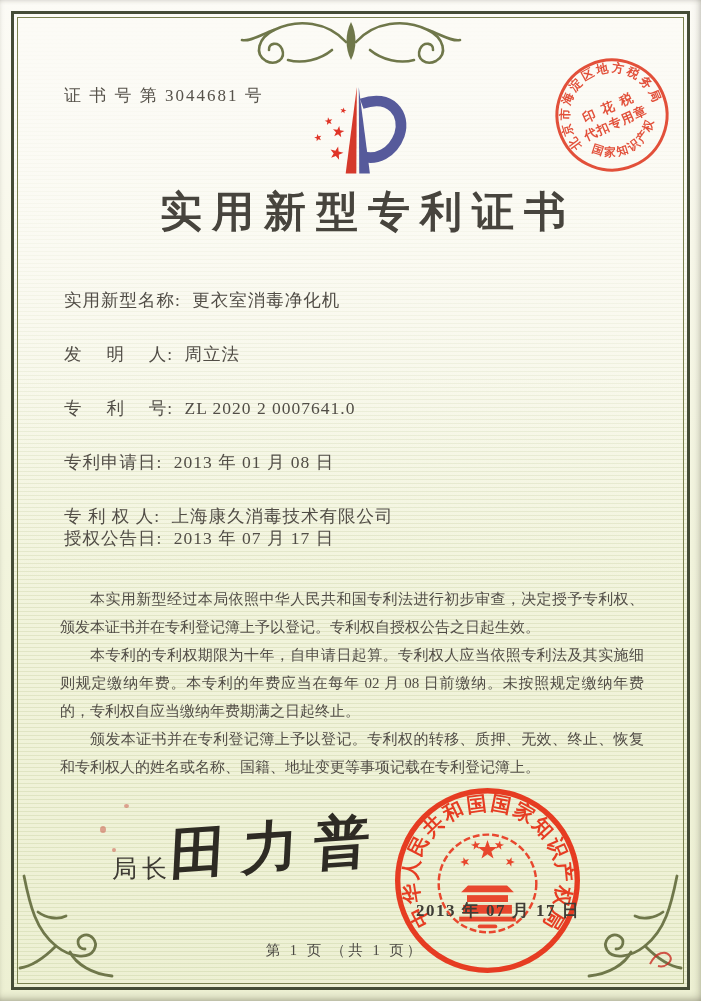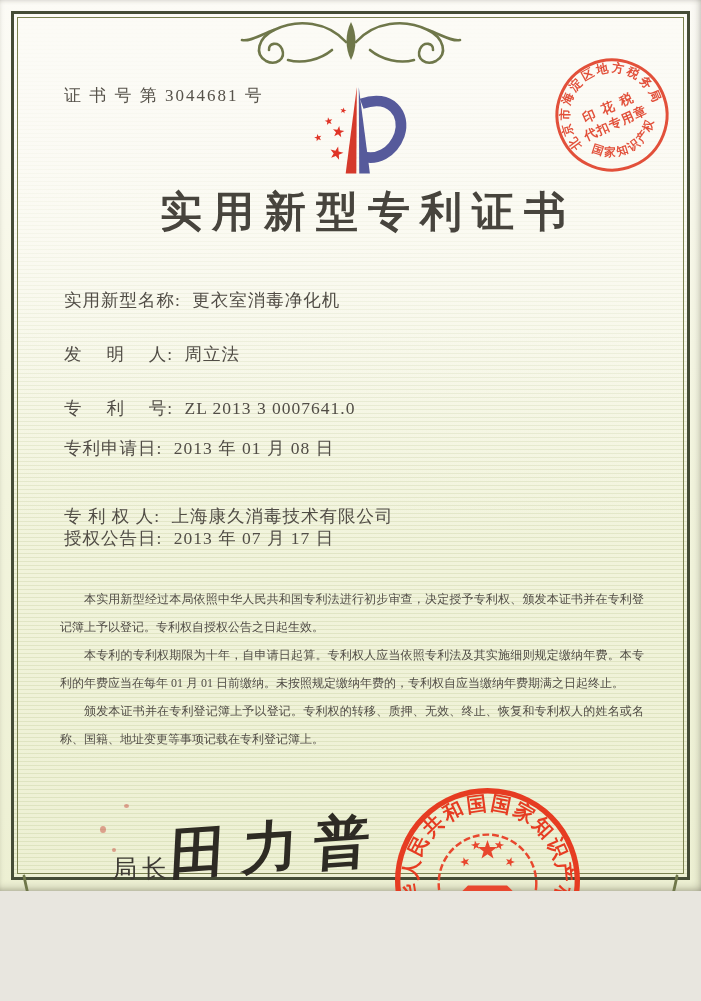--- a/index.html
+++ b/index.html
@@ -1,35 +1,35 @@
 <!DOCTYPE html>
 <html><head>
 <meta charset="utf-8">
 <style>
   html,body{margin:0;padding:0;background:#e8e6df;}
   .page{
-    position:relative; width:701px; height:891px; margin:0 auto; overflow:hidden;
+    position:relative; width:701px; height:1001px; margin:0 auto; overflow:hidden;
     background:linear-gradient(180deg,#fcfbf6 0%,#f8f8ea 25%,#f2f4dd 55%,#edf0d3 100%);
     font-family:"Liberation Serif","DejaVu Serif",serif;
     box-shadow: inset 0 -6px 9px -5px rgba(90,85,70,.5), inset -6px 0 9px -5px rgba(90,85,70,.3), inset 0 3px 5px -3px rgba(90,85,70,.25);
   }
   .texture{position:absolute;inset:13px;pointer-events:none;
     background:repeating-linear-gradient(0deg, rgba(140,158,80,0.16) 0 1px, rgba(255,255,255,0) 1px 4px);}
   .fade{position:absolute;inset:13px;pointer-events:none;
     background:linear-gradient(180deg, rgba(252,251,246,.96) 0%, rgba(252,251,246,.65) 26%, rgba(252,251,246,.18) 46%, rgba(252,251,246,0) 62%);}
   .frame-outer{position:absolute;inset:11px;border:3px solid #454c36;}
   .frame-inner{position:absolute;inset:17px;border:1px solid #7a814f;}
   .abs{position:absolute;}
   .certno{left:64px;top:84px;font-size:17px;letter-spacing:2px;color:#56524a;}
   .title{left:0;right:0;top:184px;text-align:center;font-size:42px;font-weight:600;
     letter-spacing:10px;color:#47443d;margin-left:35px;}
   .row{left:64px;font-size:17.5px;color:#514d46;letter-spacing:1px;white-space:nowrap;}
   .row .lbl{margin-right:6px;}
   .paras{left:60px;width:584px;top:585px;}
-  .paras p{margin:0;text-indent:2em;font-size:12px;line-height:28px;text-align:justify;color:#514d46;}
+  .paras p{margin:0;text-indent:2em;font-size:15px;line-height:28px;text-align:justify;color:#514d46;}
   .sig-title{left:112px;top:852px;font-size:25px;letter-spacing:5px;color:#3d3a33;}
   .sig-name{left:170px;top:810px;font-size:56px;font-weight:700;color:#2e2b24;
     font-family:"DejaVu Sans",sans-serif;letter-spacing:16px;transform:rotate(-4deg) skewX(-7deg);}
   .seal{left:385px;top:778px;z-index:3;}
   .seal-date{left:416px;top:899px;z-index:5;font-size:17px;letter-spacing:1.5px;color:#3f3d36;font-weight:600;}
   .footer{left:0;right:11px;top:941px;text-align:center;font-size:14.5px;letter-spacing:3px;color:#4c4a44;}
   .tax-stamp{left:549px;top:52px;transform:rotate(-24deg);}
   .logo{left:288px;top:80px;}
   .speck{position:absolute;border-radius:50%;background:rgba(198,62,50,.45);}
 </style>
@@ -111,38 +111,38 @@
   <div class="abs row" style="top:342px;">
     <span class="lbl">发　 明　 人:</span>
     <span>周立法</span>
   </div>
   <div class="abs row" style="top:288px;">
     <span class="lbl">实用新型名称:</span>
     <span>更衣室消毒净化机</span>
   </div>
   <div class="abs row" style="top:396px;">
     <span class="lbl">专　 利　 号:</span>
-    <span>ZL 2013 3 0007641.0</span>
+    <span>ZL 2020 2 0007641.0</span>
   </div>
-  <div class="abs row" style="top:436px;">
+  <div class="abs row" style="top:450px;">
     <span class="lbl">专利申请日:</span>
     <span>2013 年 01 月 08 日</span>
   </div>
   <div class="abs row" style="top:504px;text-align:right;">
     <span class="lbl">专 利 权 人:</span>
     <span>上海康久消毒技术有限公司</span>
   </div>
   <div class="abs row" style="top:526px;">
     <span class="lbl">授权公告日:</span>
     <span>2013 年 07 月 17 日</span>
   </div>
 
   <div class="abs paras">
     <p>本实用新型经过本局依照中华人民共和国专利法进行初步审查，决定授予专利权、颁发本证书并在专利登记簿上予以登记。专利权自授权公告之日起生效。</p>
-    <p>本专利的专利权期限为十年，自申请日起算。专利权人应当依照专利法及其实施细则规定缴纳年费。本专利的年费应当在每年 01 月 01 日前缴纳。未按照规定缴纳年费的，专利权自应当缴纳年费期满之日起终止。</p>
+    <p>本专利的专利权期限为十年，自申请日起算。专利权人应当依照专利法及其实施细则规定缴纳年费。本专利的年费应当在每年 02 月 08 日前缴纳。未按照规定缴纳年费的，专利权自应当缴纳年费期满之日起终止。</p>
     <p>颁发本证书并在专利登记簿上予以登记。专利权的转移、质押、无效、终止、恢复和专利权人的姓名或名称、国籍、地址变更等事项记载在专利登记簿上。</p>
   </div>
 
   <div class="abs sig-title">局长</div>
   <div class="abs sig-name">田力普</div>
   <div class="speck" style="left:100px;top:826px;width:6px;height:7px;"></div>
   <div class="speck" style="left:112px;top:848px;width:4px;height:4px;"></div>
   <div class="speck" style="left:124px;top:804px;width:5px;height:4px;"></div>
 
   <svg class="abs seal" width="205" height="205" viewBox="0 0 210 210">

